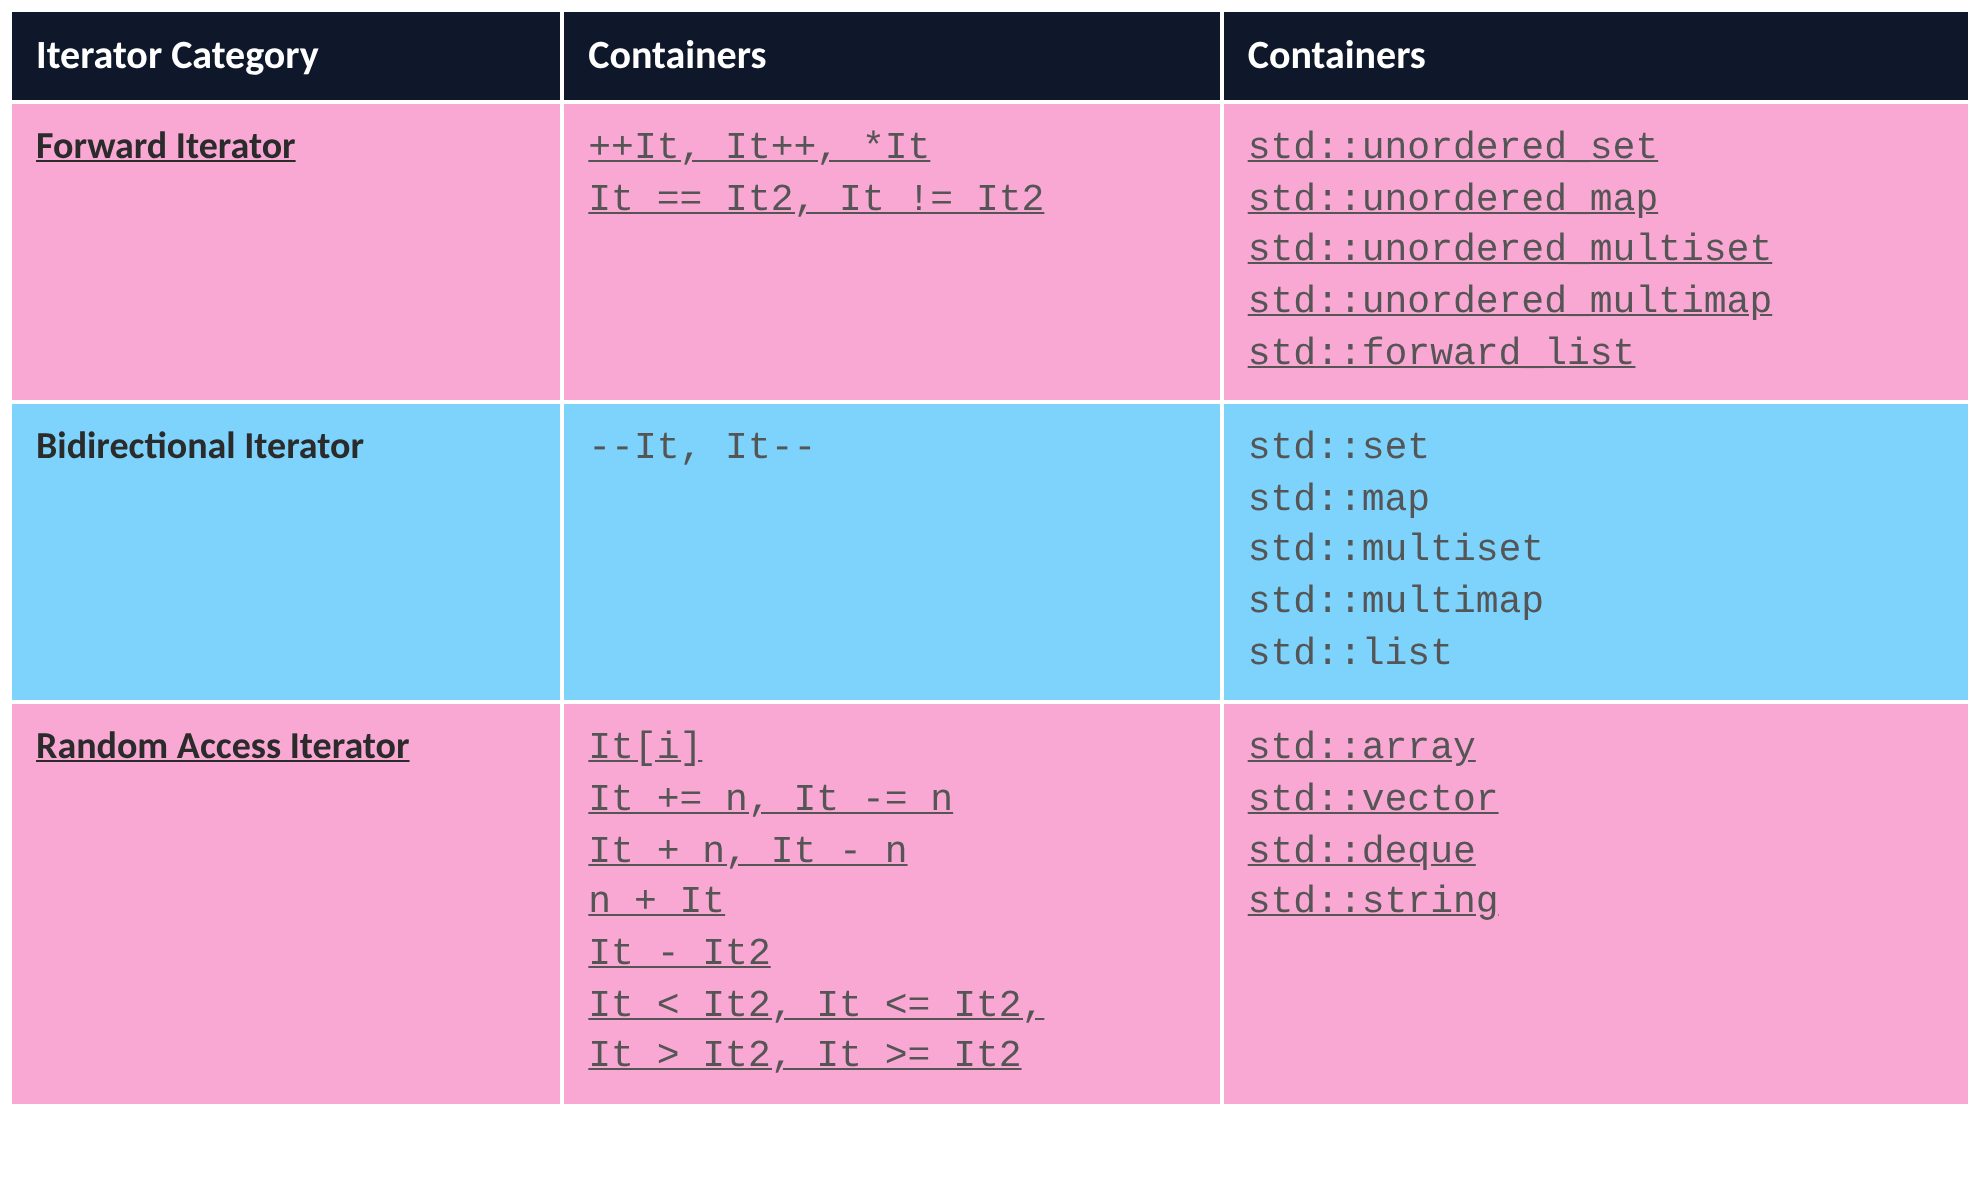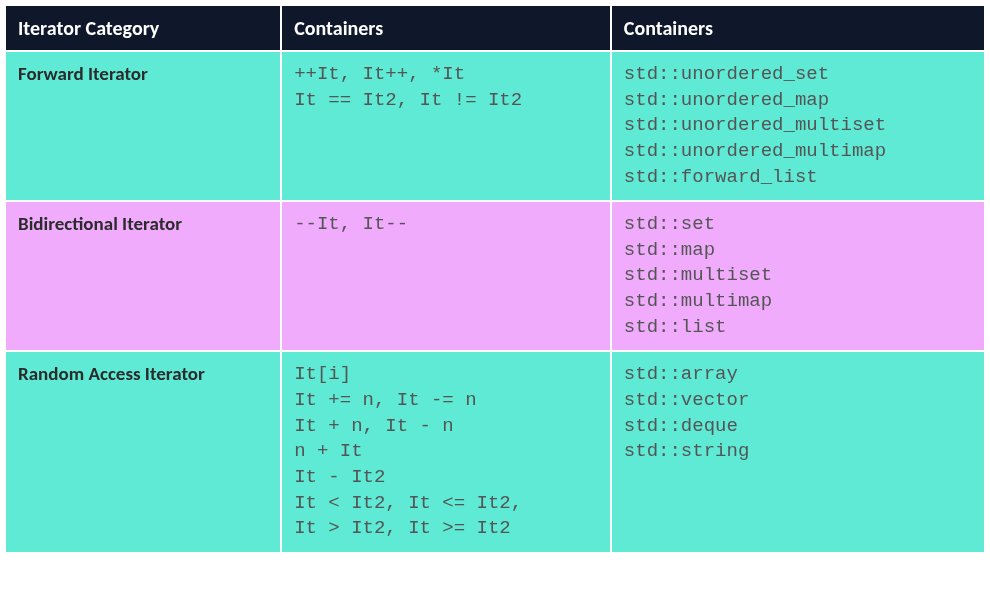--- a/index.html
+++ b/index.html
@@ -21,22 +21,22 @@
       padding: 10px 12px;
       font-size: 20px;
       border: 2px solid #fff;
     }
     td {
       padding: 10px 12px;
       vertical-align: top;
       border: 2px solid #fff;
       font-size: 19px;
     }
-    tr.row-a td { background-color: #5eead4; }
-    tr.row-b td { background-color: #f0abfc; }
+    tr.row-a td { background-color: #f9a8d4; text-decoration: underline; }
+    tr.row-b td { background-color: #7dd3fc; }
     .cat {
       color: #2b2b2b;
       font-weight: 600;
     }
     .mono {
       font-family: 'Courier New', Courier, monospace;
       color: #555;
       white-space: pre;
       line-height: 1.35;
       font-size: 19px;

